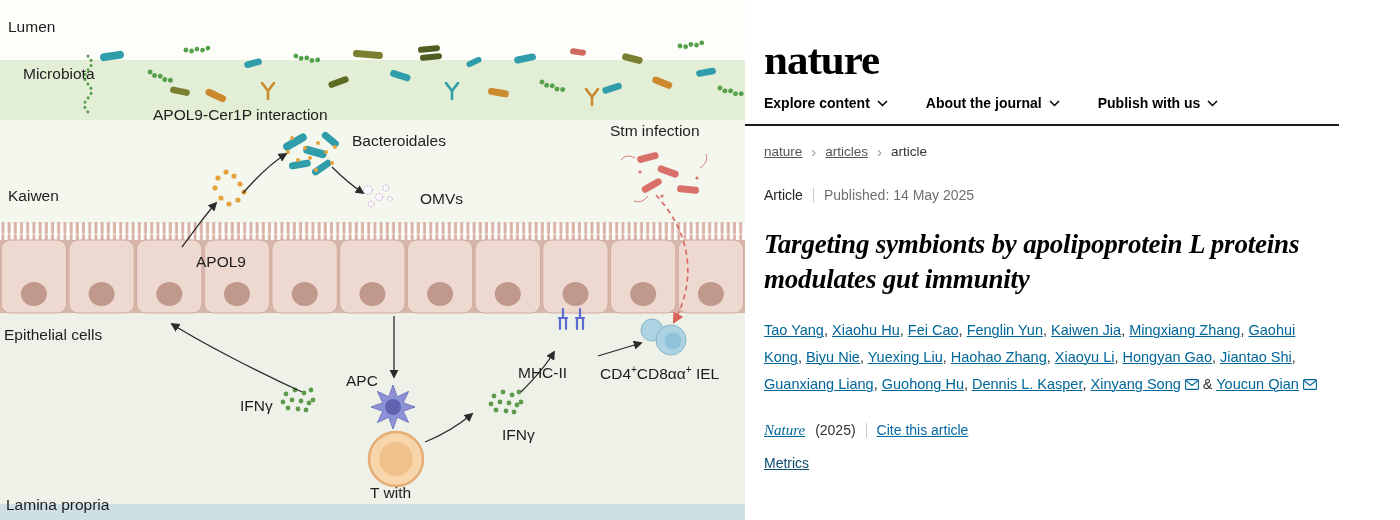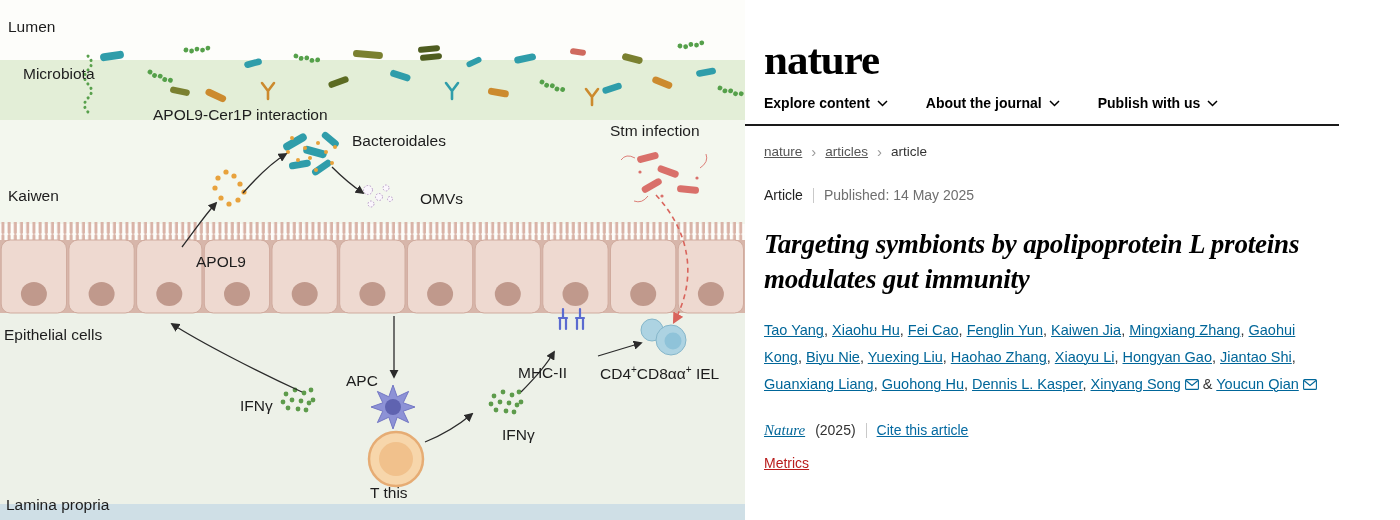--- a/index.html
+++ b/index.html
@@ -29,21 +29,21 @@
   h1.title { margin-top:24px; max-width:600px; font-family:"Liberation Serif", serif; font-weight:700; font-size:27px; line-height:1.28; letter-spacing:-0.2px; color:#000;font-style:italic; }
   .authors { margin-top:21px; max-width:625px; font-size:14.5px; line-height:1.85; color:#333; }
   .author-link { color:#006699; text-decoration:underline; text-decoration-thickness:1px; cursor:pointer; }
   .env-icon { margin-left:4px; cursor:pointer; display:inline-block; vertical-align:-1px; }
   .amp { color:#333; }
   .cite-row { margin-top:23px; font-size:14px; color:#333; display:flex; align-items:center; gap:10px; }
   .journal-link { color:#006699; text-decoration:underline; cursor:pointer; }
   .journal-link em { font-family:"Liberation Serif", serif; font-style:italic; font-size:15px; }
   .cite-link { color:#0369a1; text-decoration:underline; cursor:pointer; }
   .metrics-row { margin-top:16px; font-size:14px; }
-  .metrics-row a { color:#b91c1c; text-decoration:underline; cursor:pointer;margin-top:44px; }
+  .metrics-row a { color:#0c4a6e; text-decoration:underline; cursor:pointer;margin-top:44px; }
 </style>
 </head>
 <body>
 
 <div class="page">
 
   <div class="figure-panel">
     <svg width="745" height="520" viewBox="0 0 745 520">
       <defs>
         <pattern id="villi" width="6.2" height="18" patternUnits="userSpaceOnUse">
@@ -255,21 +255,21 @@
     <div class="fig-label" style="left:8px; top:187px;">Kaiwen</div>
     <div class="fig-label" style="left:420px; top:190px;">OMVs</div>
     <div class="fig-label" style="left:610px; top:122px;">Stm infection</div>
     <div class="fig-label" style="left:196px; top:253px;">APOL9</div>
     <div class="fig-label" style="left:4px; top:326px;">Epithelial cells</div>
     <div class="fig-label" style="left:518px; top:322px;margin-top:42px;">MHC-II</div>
     <div class="fig-label" style="left:600px; top:364px;"><span>CD4</span><span class="sup">+</span><span>CD8αα</span><span class="sup">+</span><span> IEL</span></div>
     <div class="fig-label" style="left:240px; top:397px;">IFNγ</div>
     <div class="fig-label" style="left:346px; top:372px;">APC</div>
     <div class="fig-label" style="left:502px; top:426px;">IFNγ</div>
-    <div class="fig-label" style="left:370px; top:484px;">T this</div>
+    <div class="fig-label" style="left:370px; top:484px;">T with</div>
     <div class="fig-label" style="left:6px; top:484px;margin-top:12px;">Lamina propria</div>
   </div>
 
   <div class="article-panel">
     <div class="pad">
       <div class="logo">nature</div>
       <div class="nav-row">
         <div class="nav-item">
           <span>Explore content</span>
           <svg width="11" height="7" viewBox="0 0 11 7">

